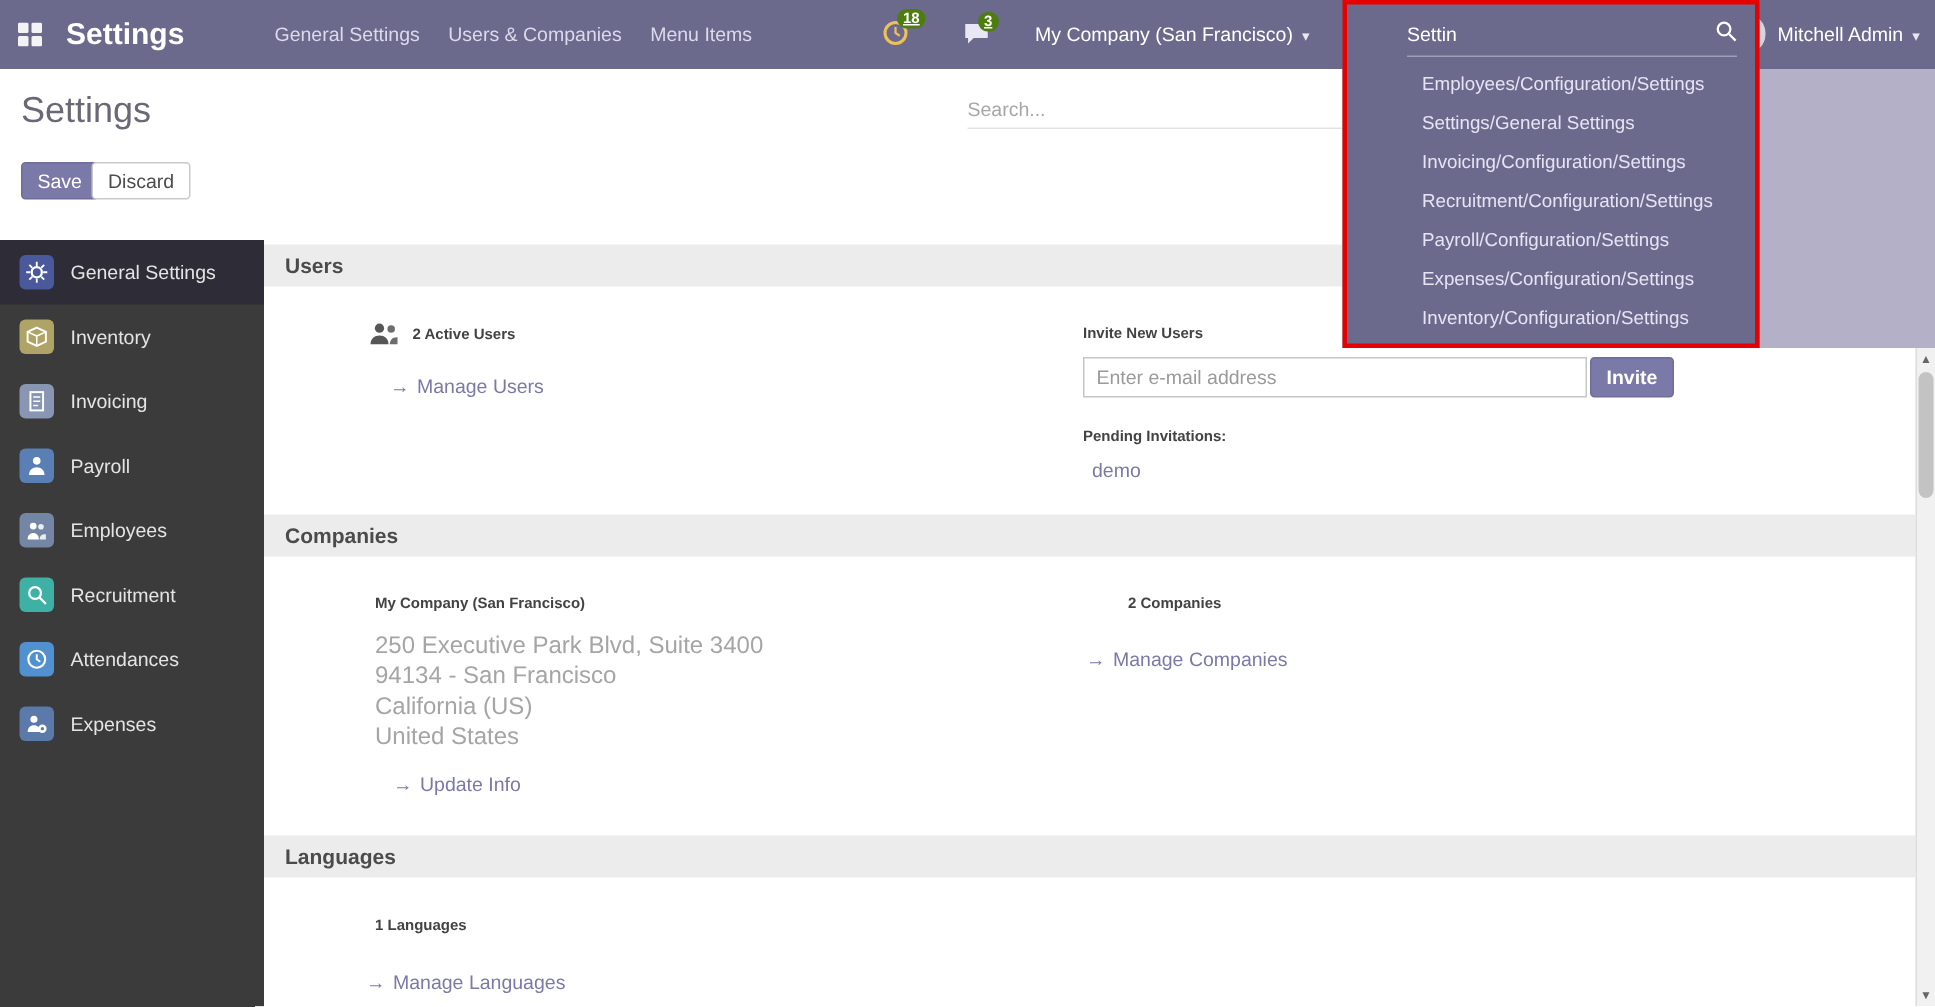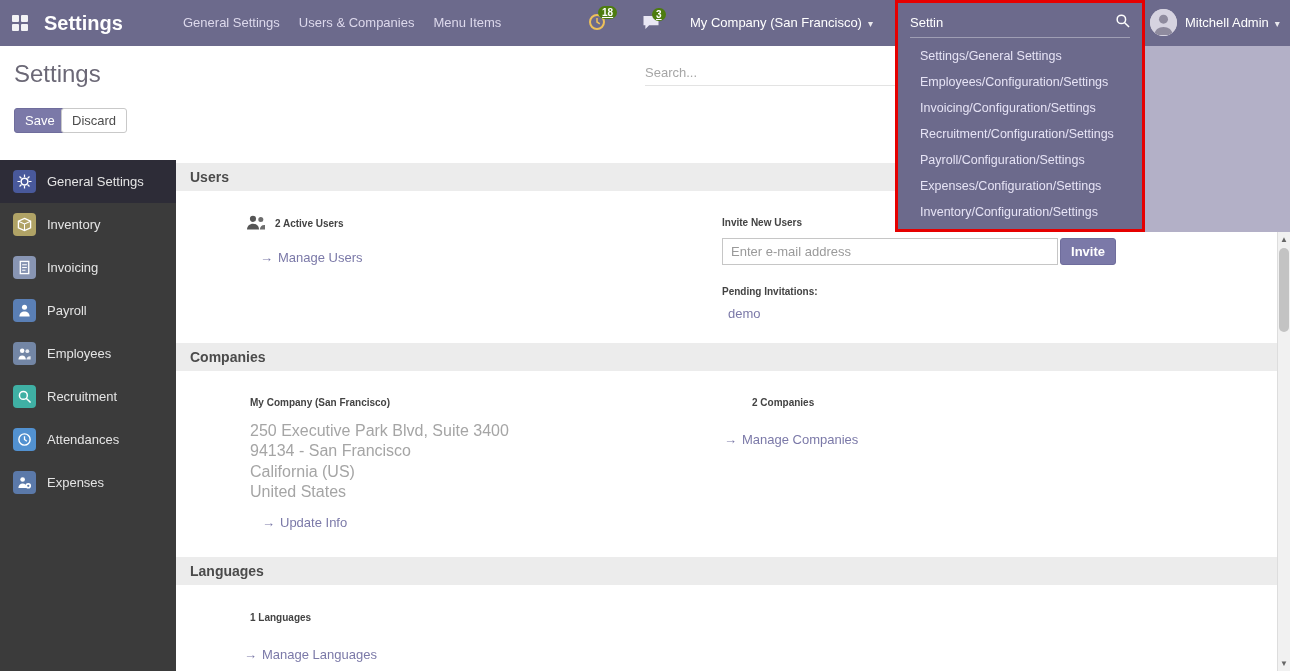--- a/index.html
+++ b/index.html
@@ -16,21 +16,21 @@
   .systray { position:absolute; top:13px; cursor:pointer; }
   .systray-activity { left:588px; }
   .systray-messages { left:642px; top:15px; }
   .badge { position:absolute; left:10px; top:-7px; background:#4d7c0f; color:#fff; font-size:10px; line-height:13px; padding:0 4px; border-radius:8px; font-weight:bold;text-decoration:underline; }
   .tb-company { position:absolute; left:690px; top:0; line-height:46px; color:#fff; font-size:13px; white-space:nowrap; cursor:pointer; }
   .caret { font-size:10px; margin-left:6px; opacity:.85; }
   .tb-avatar { position:absolute; left:1150px; top:9px; width:27px; height:27px; border-radius:50%; overflow:hidden; background:#d6d3e0; cursor:pointer; }
   .tb-user { position:absolute; left:1185px; top:0; line-height:46px; color:#fff; font-size:13px; white-space:nowrap; cursor:pointer; }
 
   
-  .menu-search-overlay { position:absolute; left:895px; top:0; width:250px; height:232px; background:#6c6a8c; border:3px solid #e60000; z-index:20; }
+  .menu-search-overlay { position:absolute; left:895px; top:0; width:278px; height:232px; background:#6c6a8c; border:3px solid #e60000; z-index:20;padding-left:28px; }
   .ms-input-row { margin:10px 12px 0 12px; display:flex; align-items:center; border-bottom:1px solid rgba(255,255,255,.35); padding-bottom:6px; }
   .ms-input { flex:1; background:transparent; border:none; outline:none; color:#fff; font-size:13px; font-family:inherit; min-width:0; }
   .ms-search-icon { margin-left:6px; flex:0 0 auto; cursor:pointer; }
   .ms-results { margin-top:5px; }
   .ms-result { height:26px; line-height:26px; padding-left:22px; color:#e6e3f5; font-size:12.5px; white-space:nowrap; overflow:hidden; cursor:pointer; }
   .overlay-right { position:absolute; left:1145px; top:46px; width:145px; height:186px; background:#b3b0c7; z-index:15; }
 
   
   .page-title { position:absolute; left:14px; top:60px; font-size:24px; font-weight:500; color:#6b6876; }
   .cp-search { position:absolute; left:645px; top:60px; width:455px; height:26px; border:none; border-bottom:1px solid #e3e3e3; outline:none; font-size:13px; color:#555; font-family:inherit; background:#fff; }
@@ -128,22 +128,22 @@
     <div class="ms-input-row">
       <input class="ms-input" type="text" value="Settin" style="">
       <span class="ms-search-icon">
         <svg width="15" height="15" viewBox="0 0 16 16">
             <circle cx="6.8" cy="6.8" r="4.5" fill="none" stroke="#fff" stroke-width="1.6"></circle>
             <path d="M10.3 10.3L15 15" stroke="#fff" stroke-width="1.6"></path>
           </svg>
       </span>
     </div>
     <div class="ms-results">
+      <div class="ms-result">Employees/Configuration/Settings</div>
       <div class="ms-result">Settings/General Settings</div>
-      <div class="ms-result">Employees/Configuration/Settings</div>
       <div class="ms-result">Invoicing/Configuration/Settings</div>
       <div class="ms-result">Recruitment/Configuration/Settings</div>
       <div class="ms-result">Payroll/Configuration/Settings</div>
       <div class="ms-result">Expenses/Configuration/Settings</div>
       <div class="ms-result">Inventory/Configuration/Settings</div>
     </div>
   </div>
   <div class="overlay-right"></div>
 
   <div class="page-title">Settings</div>

